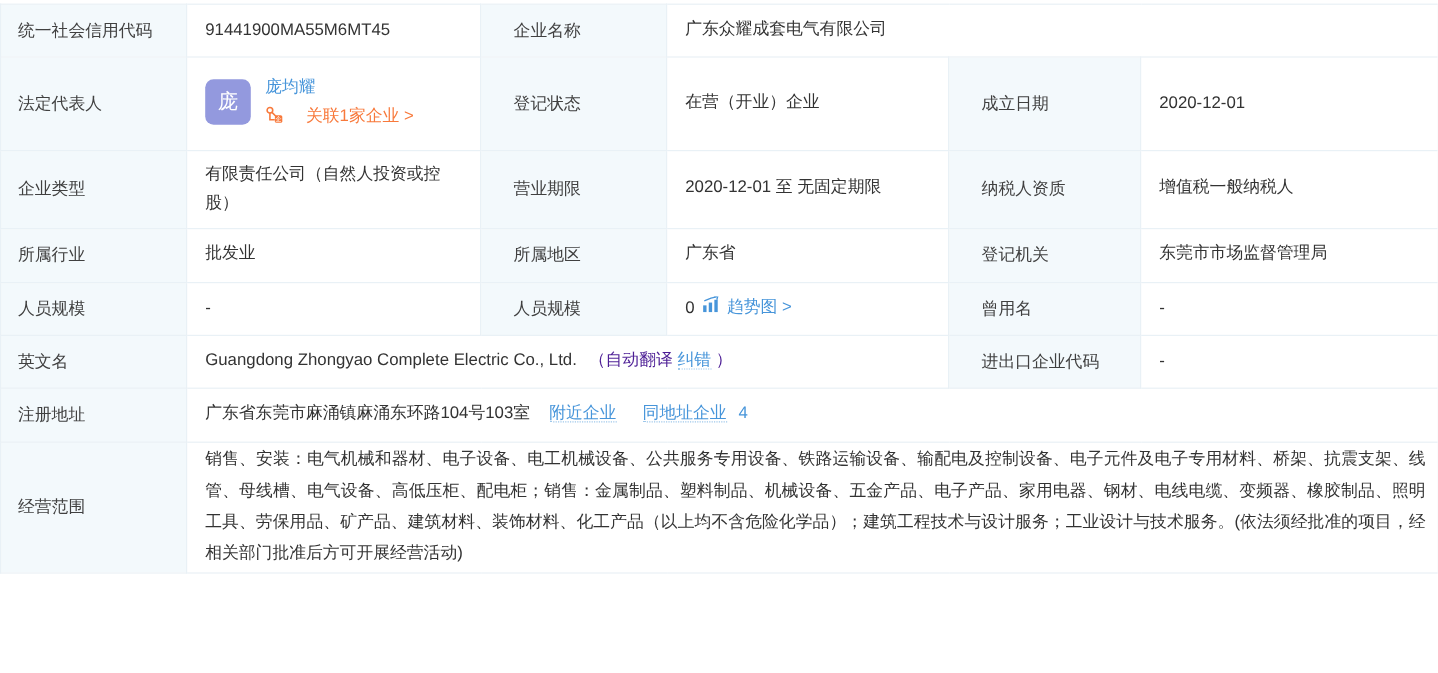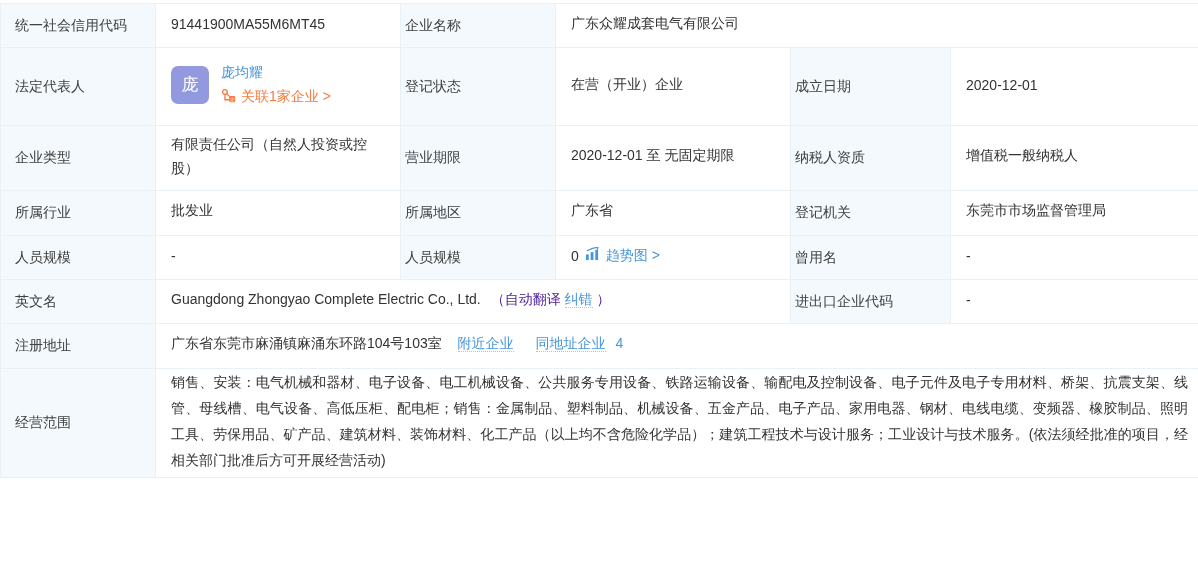--- a/index.html
+++ b/index.html
@@ -1,31 +1,31 @@
 <!DOCTYPE html>
 <html><head>
 <meta charset="utf-8">
 <style>
   html,body{margin:0;padding:0;background:#fff;}
   body{width:1198px;height:561px;overflow:hidden;font-family:"Liberation Sans","DejaVu Sans",sans-serif;}
   .biz-table{width:1198px;border-collapse:collapse;table-layout:fixed;font-size:14px;color:#333;margin-top:3px;}
   .biz-table td{border:1px solid #e9f1f6;vertical-align:middle;overflow:hidden;}
   td.lbl{background:#f3f9fc;color:#404040;padding:0 6px 0 14px;}
-  td.lbl.c2,td.lbl.c3{padding-left:4px;}
+  td.lbl.c2,td.lbl.c3{padding-left:27px;}
   td.val{background:#ffffff;padding:0 10px 4px 15px;}
   .link{color:#4795da;cursor:pointer;text-decoration:none;}
   .link.dotted{border-bottom:1px dotted #9ec7ea;}
   .orange{color:#f8793b;}
   .gray{color:#4c1d95;}
   .dash{color:#333;}
   
   .rep-cell{display:flex;align-items:center;gap:12px;}
   .avatar{width:38px;height:38px;border-radius:7px;background:#9399de;color:#fff;font-size:17px;display:flex;align-items:center;justify-content:center;flex:0 0 38px;}
   .rep-right{display:flex;flex-direction:column;gap:6px;}
-  .rep-related{display:flex;align-items:center;gap:5px;font-size:14px;}
+  .rep-related{display:flex;align-items:center;gap:19px;font-size:14px;}
   .icon-svg{display:inline-block;vertical-align:-2px;}
   
   .insured{display:flex;align-items:center;gap:6px;}
   
   .scope-val{line-height:26px;text-align:justify;padding-top:10px;padding-bottom:10px;}
   .eng-note{margin-left:6px;}
   .addr-links{margin-left:12px;}
   .addr-links .link{margin-right:18px;}
   .same-addr-count{color:#4795da;margin-left:-12px;}
 </style>

